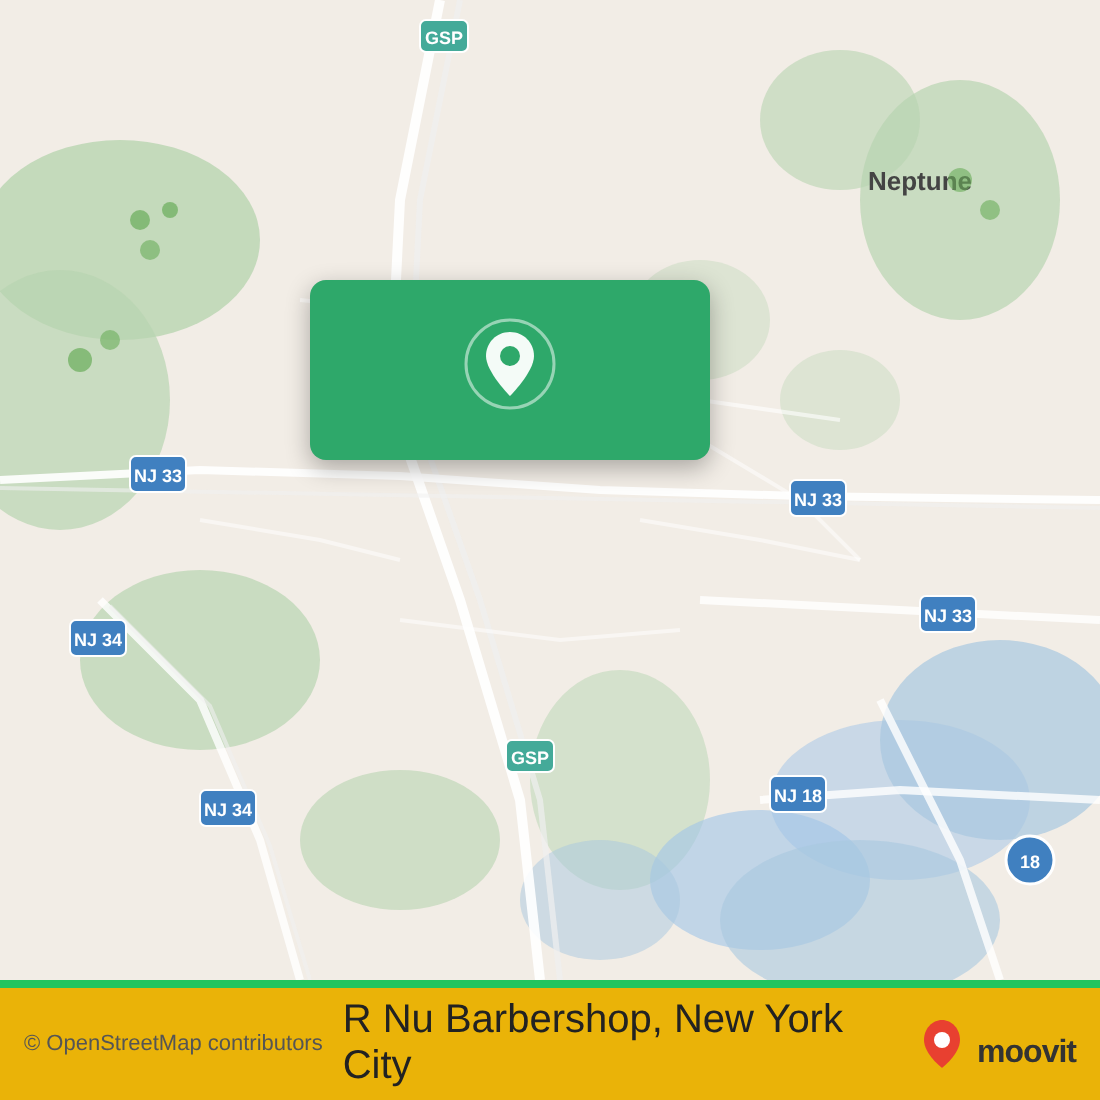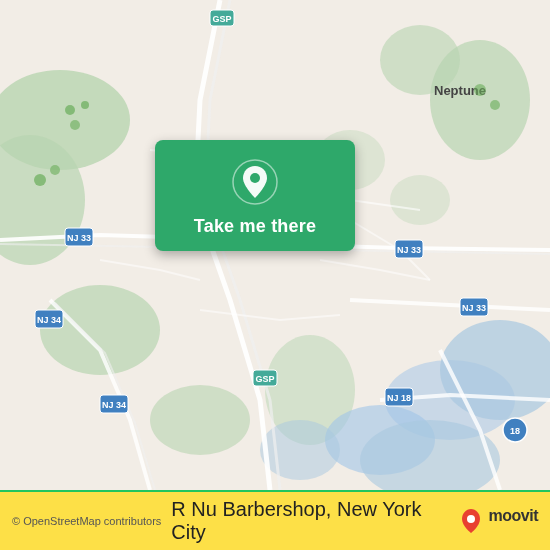--- a/index.html
+++ b/index.html
@@ -55,22 +55,22 @@
       font-size: 18px;
       font-weight: 600;
       text-align: center;
       letter-spacing: 0.2px;
     }
 
     
     #bottom-bar {
       width: 550px;
       height: 60px;
-      background-color: #fde047;
-      border-top: 2px solid #22c55e;
+      background-color: #eab308;
+      border-top: 4px solid #22c55e;
       display: flex;
       align-items: center;
       padding: 0 12px;
       justify-content: space-between;
     }
 
     #attribution-text {
       font-size: 11px;
       color: #555;
     }
@@ -82,21 +82,21 @@
     }
 
     #location-name {
       font-size: 20px;
       font-weight: 500;
       color: #222;
     }
 
     #moovit-logo {
       display: flex;
-      align-items: flex-start;
+      align-items: flex-end;
       gap: 4px;
     }
 
     #moovit-icon {
       width: 28px;
       height: 28px;
     }
 
     #moovit-text {
       font-size: 16px;
@@ -195,21 +195,20 @@
 
   <div id="take-me-there-card">
     <svg id="location-pin-icon" viewBox="0 0 48 48" xmlns="http://www.w3.org/2000/svg">
 
       <circle cx="24" cy="24" r="22" fill="none" stroke="rgba(255,255,255,0.5)" stroke-width="1.5"></circle>
 
       <path d="M24 8 C17 8 12 13.5 12 20 C12 28 24 40 24 40 C24 40 36 28 36 20 C36 13.5 31 8 24 8Z" fill="white" opacity="0.95"></path>
 
       <circle cx="24" cy="20" r="5" fill="#2ea86a"></circle>
     </svg>
-    <span id="take-me-there-label">Take me there</span>
   </div>
 </div>
 
 <div id="bottom-bar">
   <div id="location-info">
     <span id="attribution-text">© OpenStreetMap contributors</span>
   </div>
   <div style="flex:1; display:flex; align-items:center; padding-left:10px;">
     <span id="location-name">R Nu Barbershop, New York City</span>
   </div>

